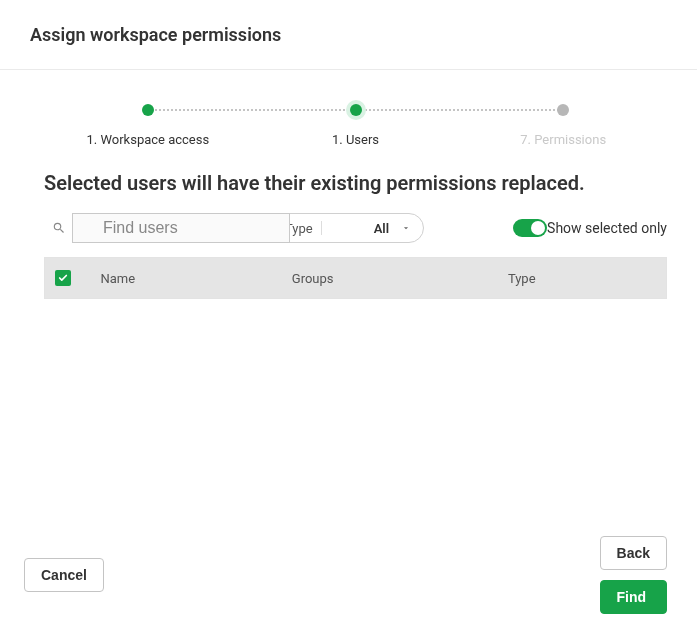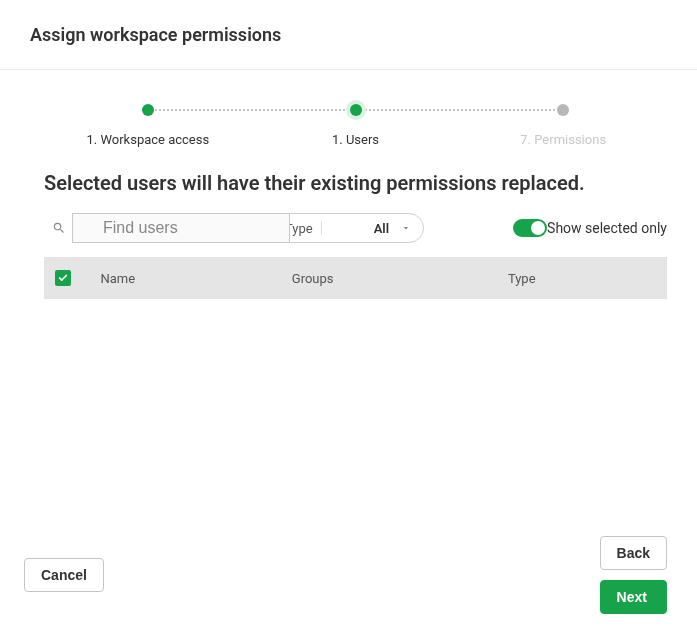--- a/index.html
+++ b/index.html
@@ -324,15 +324,15 @@
     <tbody>
     </tbody>
   </table>
 
 </div>
 
 <div class="footer">
   <button class="btn btn-secondary">Cancel</button>
   <div class="footer-right">
     <button class="btn btn-secondary">Back</button>
-    <button class="btn btn-primary">Next</button>
+    <button class="btn btn-primary">Find</button>
   </div>
 </div>
 
 </body></html>

